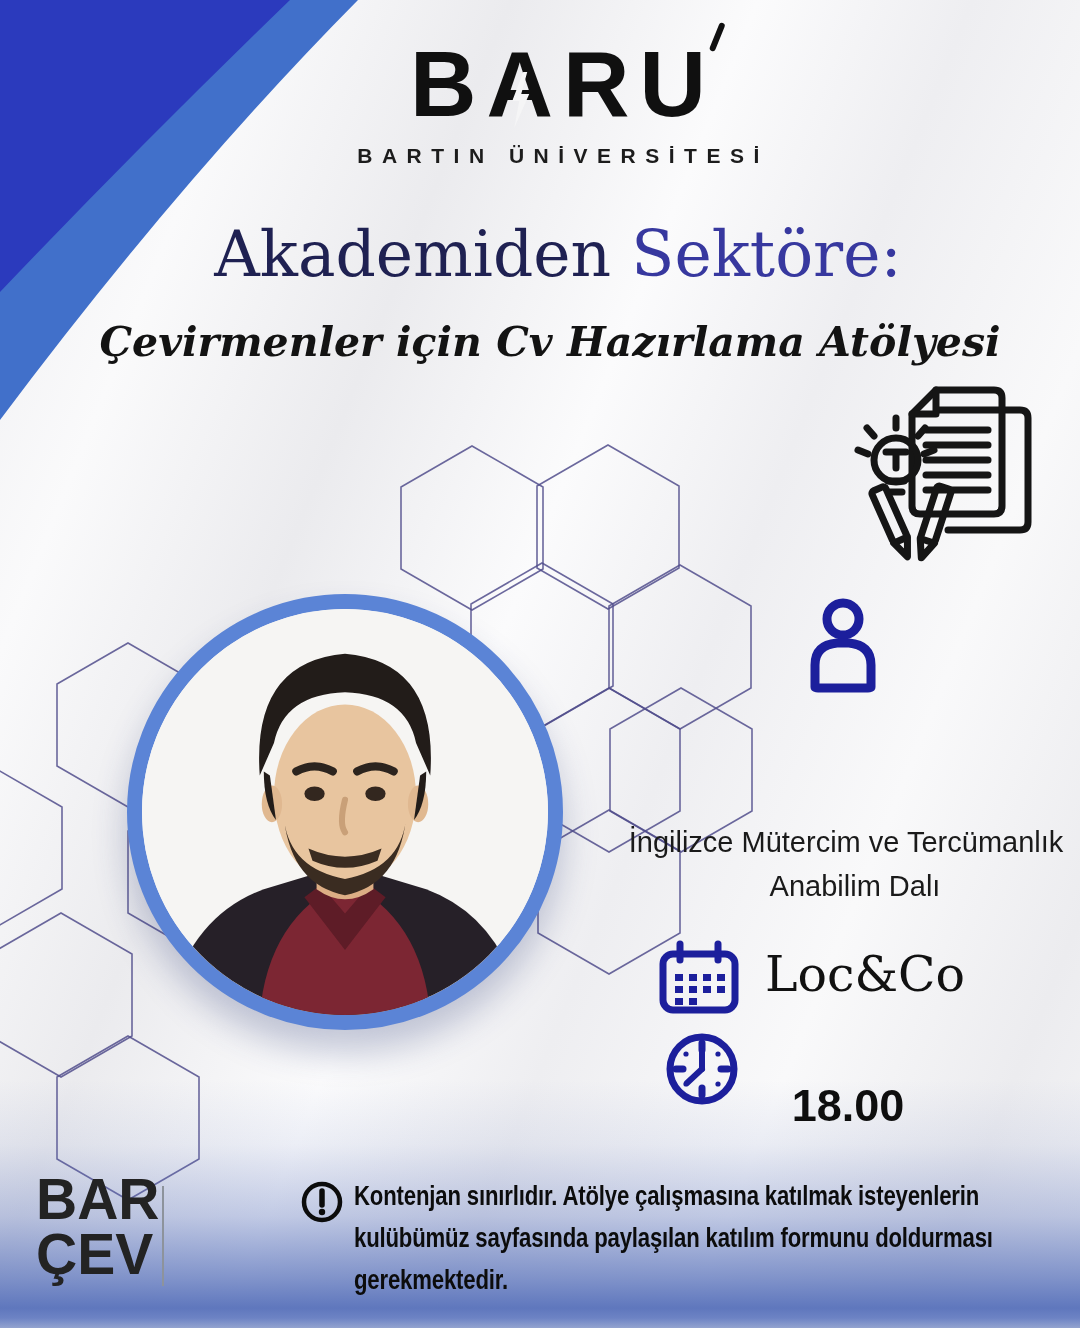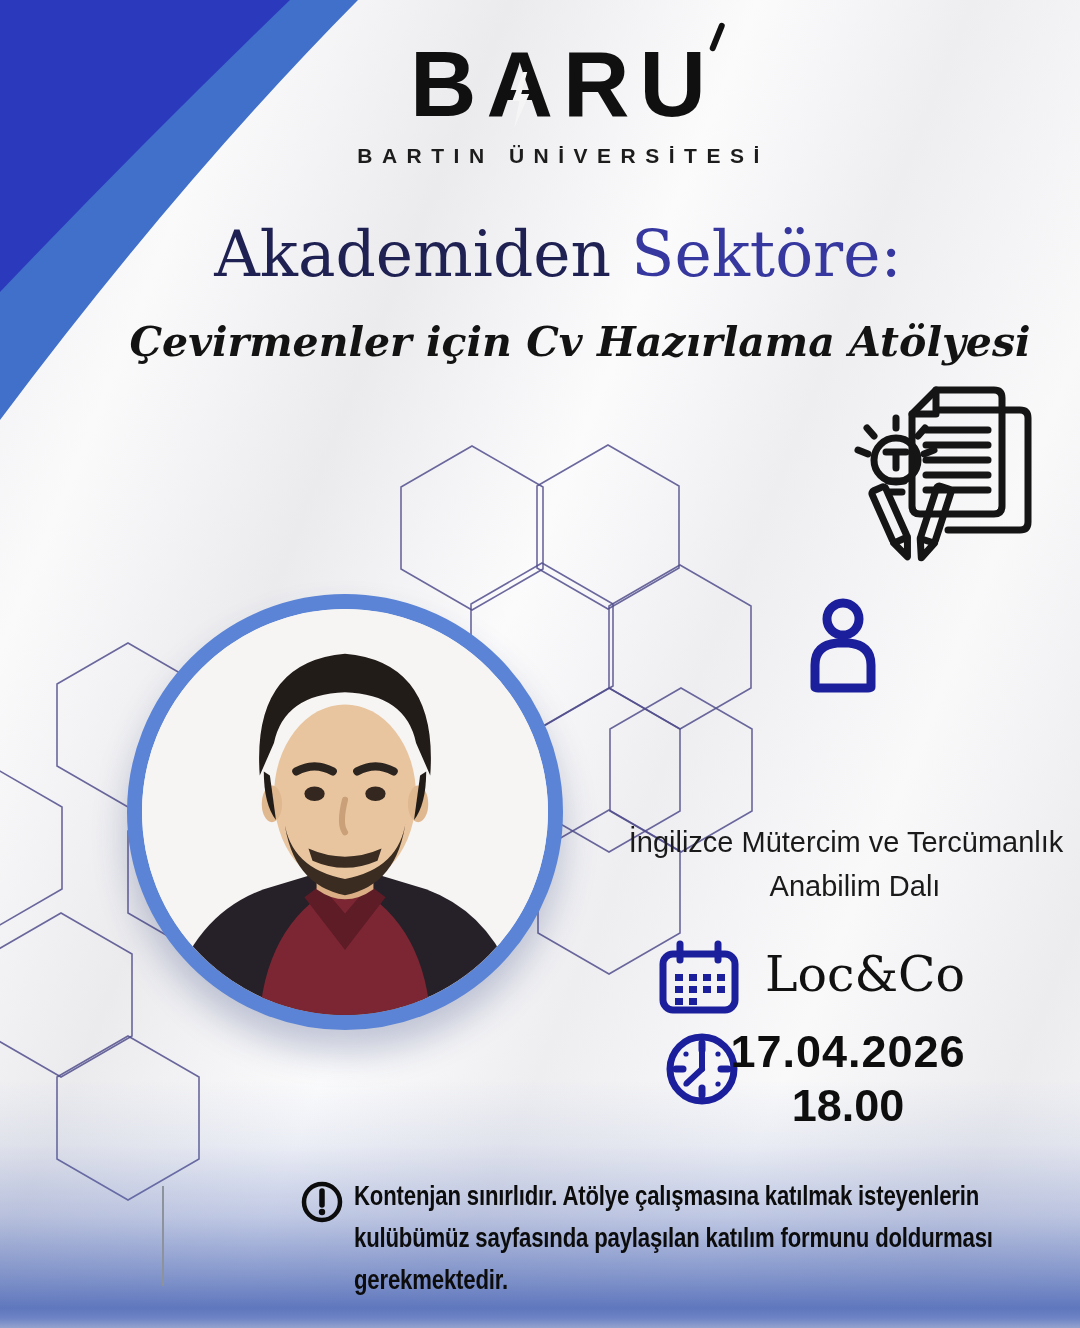--- a/index.html
+++ b/index.html
@@ -33,21 +33,21 @@
   .logo-main{font-size:92px;font-weight:800;letter-spacing:10px;line-height:1;position:relative;display:inline-block;}
   .logo-bolt{position:absolute;left:102px;top:34px;}
   .logo-acute{position:absolute;right:-4px;top:-16px;width:6px;height:30px;background:#101010;transform:rotate(22deg);border-radius:3px;}
   .logo-sub{margin-top:14px;font-size:21px;font-weight:600;letter-spacing:9.5px;color:#1c1c1c;}
 
   
   .title{position:absolute;left:558px;top:218px;transform:translateX(-50%);white-space:nowrap;
     font-family:"DejaVu Serif","Liberation Serif",serif;font-size:63px;font-weight:500;}
   .title .t1{color:#1f2152;}
   .title .t2{color:#37389f;}
-  .subtitle{position:absolute;left:580px;top:318px;transform:translateX(-50%);white-space:nowrap;
+  .subtitle{position:absolute;left:550px;top:318px;transform:translateX(-50%);white-space:nowrap;
     font-family:"DejaVu Serif","Liberation Serif",serif;font-style:italic;font-weight:700;
     font-size:41px;color:#131313;}
 
   
   .photo{position:absolute;left:127px;top:594px;width:436px;height:436px;border-radius:50%;
     background:#f7f6f4;border:15px solid #5b84d6;box-sizing:border-box;overflow:hidden;
     box-shadow:0 22px 34px rgba(45,62,120,.28);}
   .photo svg{display:block;width:100%;height:100%;}
   .label-trainer{position:absolute;left:846px;top:700px;transform:translateX(-50%);
     font-size:35px;font-weight:600;color:#171717;}
@@ -228,23 +228,26 @@
         <path d="M57 39 H64"></path>
       <path d="M38 39 V21" stroke-width="6"></path>
       <path d="M38 39 L23 53" stroke-width="6"></path>
       <g fill="#1c1f9c" stroke="none">
         <circle cx="22" cy="24" r="2.6"></circle>
           <circle cx="54" cy="24" r="2.6"></circle>
         <circle cx="22" cy="54" r="2.6"></circle>
           <circle cx="54" cy="54" r="2.6"></circle>
       </g>
     </svg>
-    <div class="date">17.04.2026</div>
     <div class="time">18.00</div>
 
+    <div class="barcev">
+      <div>BAR</div>
+      <div>ÇEV</div>
+    </div>
     <div class="club-div"></div>
 
     <div class="notice">
       <svg width="44" height="44" viewBox="0 0 44 44">
         <circle cx="22" cy="22" r="18" fill="none" stroke="#0c0c0c" stroke-width="4.5"></circle>
         <path d="M22 11 V25" stroke="#0c0c0c" stroke-width="5.5" stroke-linecap="round"></path>
         <circle cx="22" cy="32" r="3.2" fill="#0c0c0c"></circle>
       </svg>
       <div class="txt">Kontenjan sınırlıdır. Atölye çalışmasına katılmak isteyenlerin kulübümüz sayfasında paylaşılan katılım formunu doldurması gerekmektedir.</div>
     </div>

